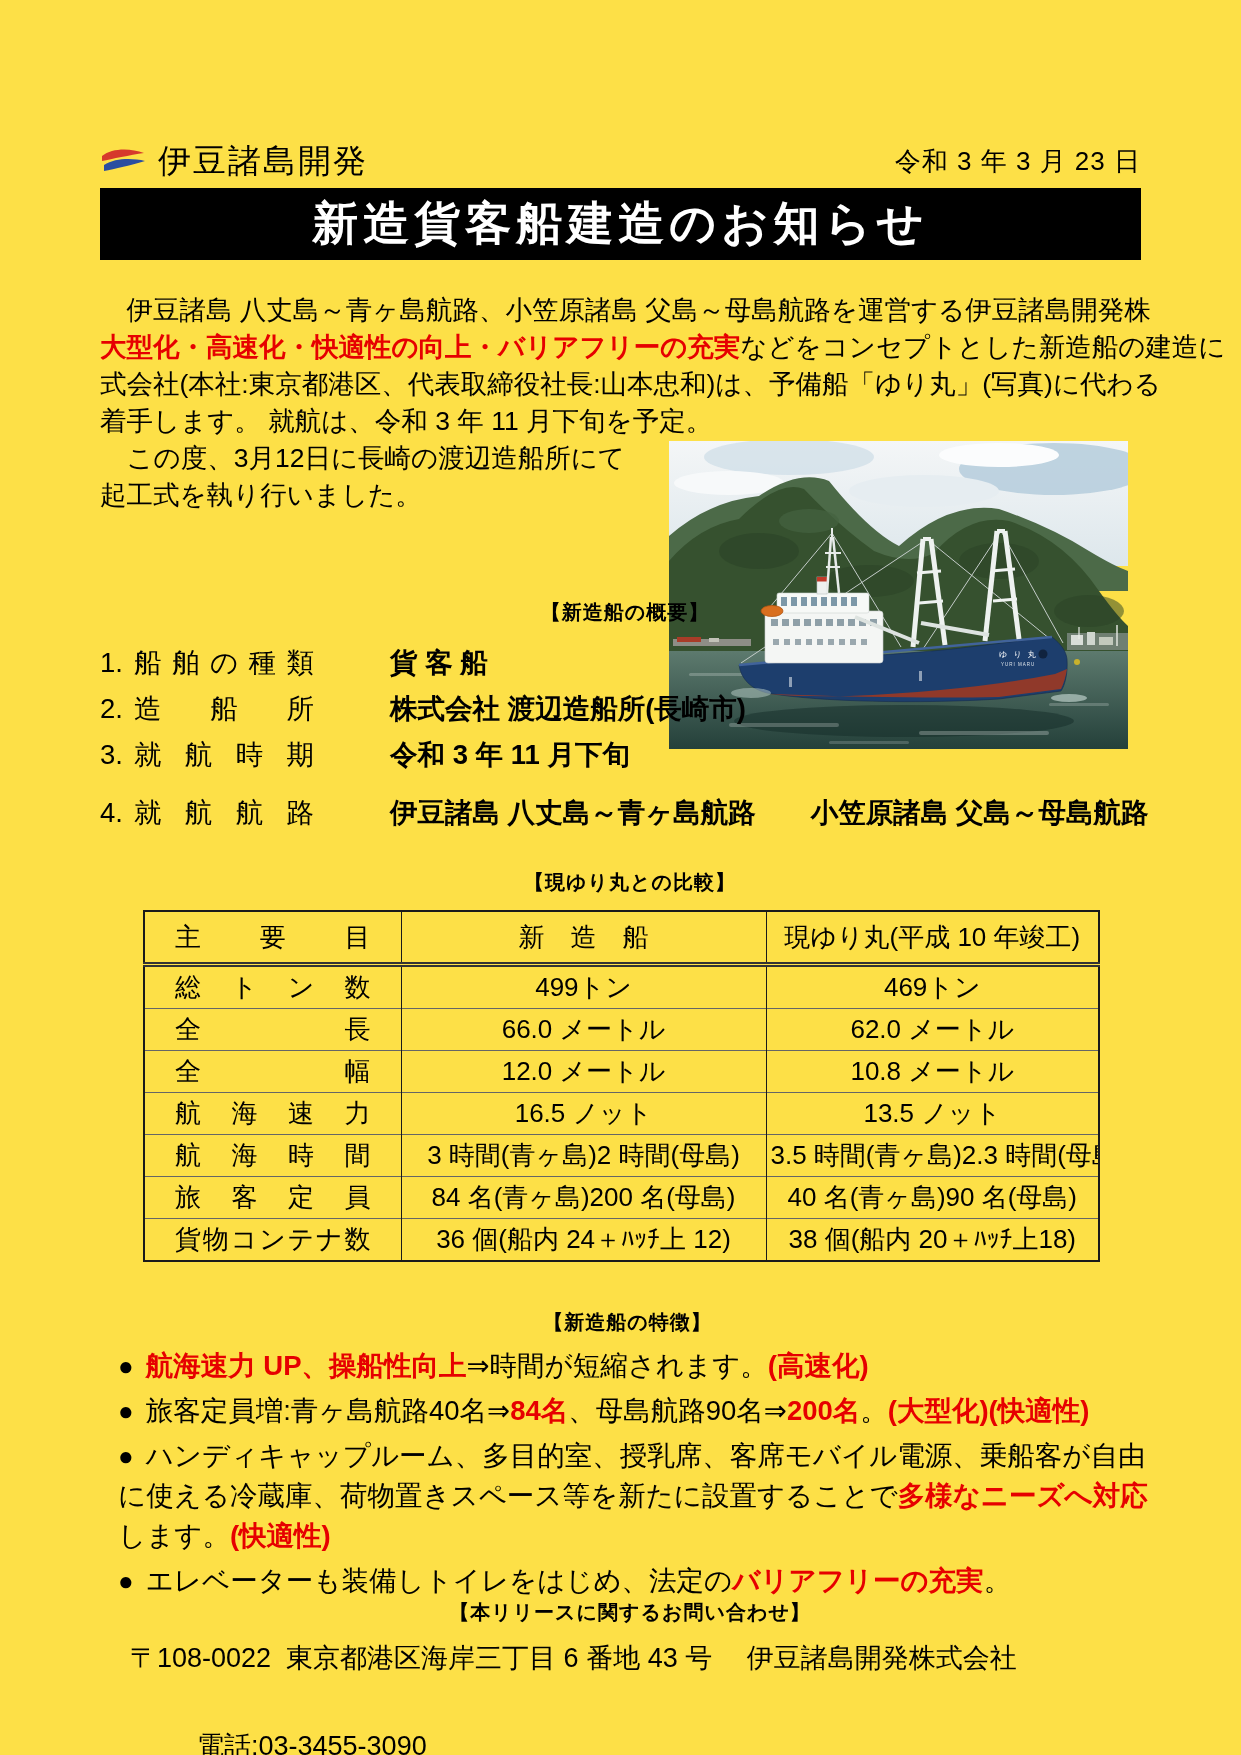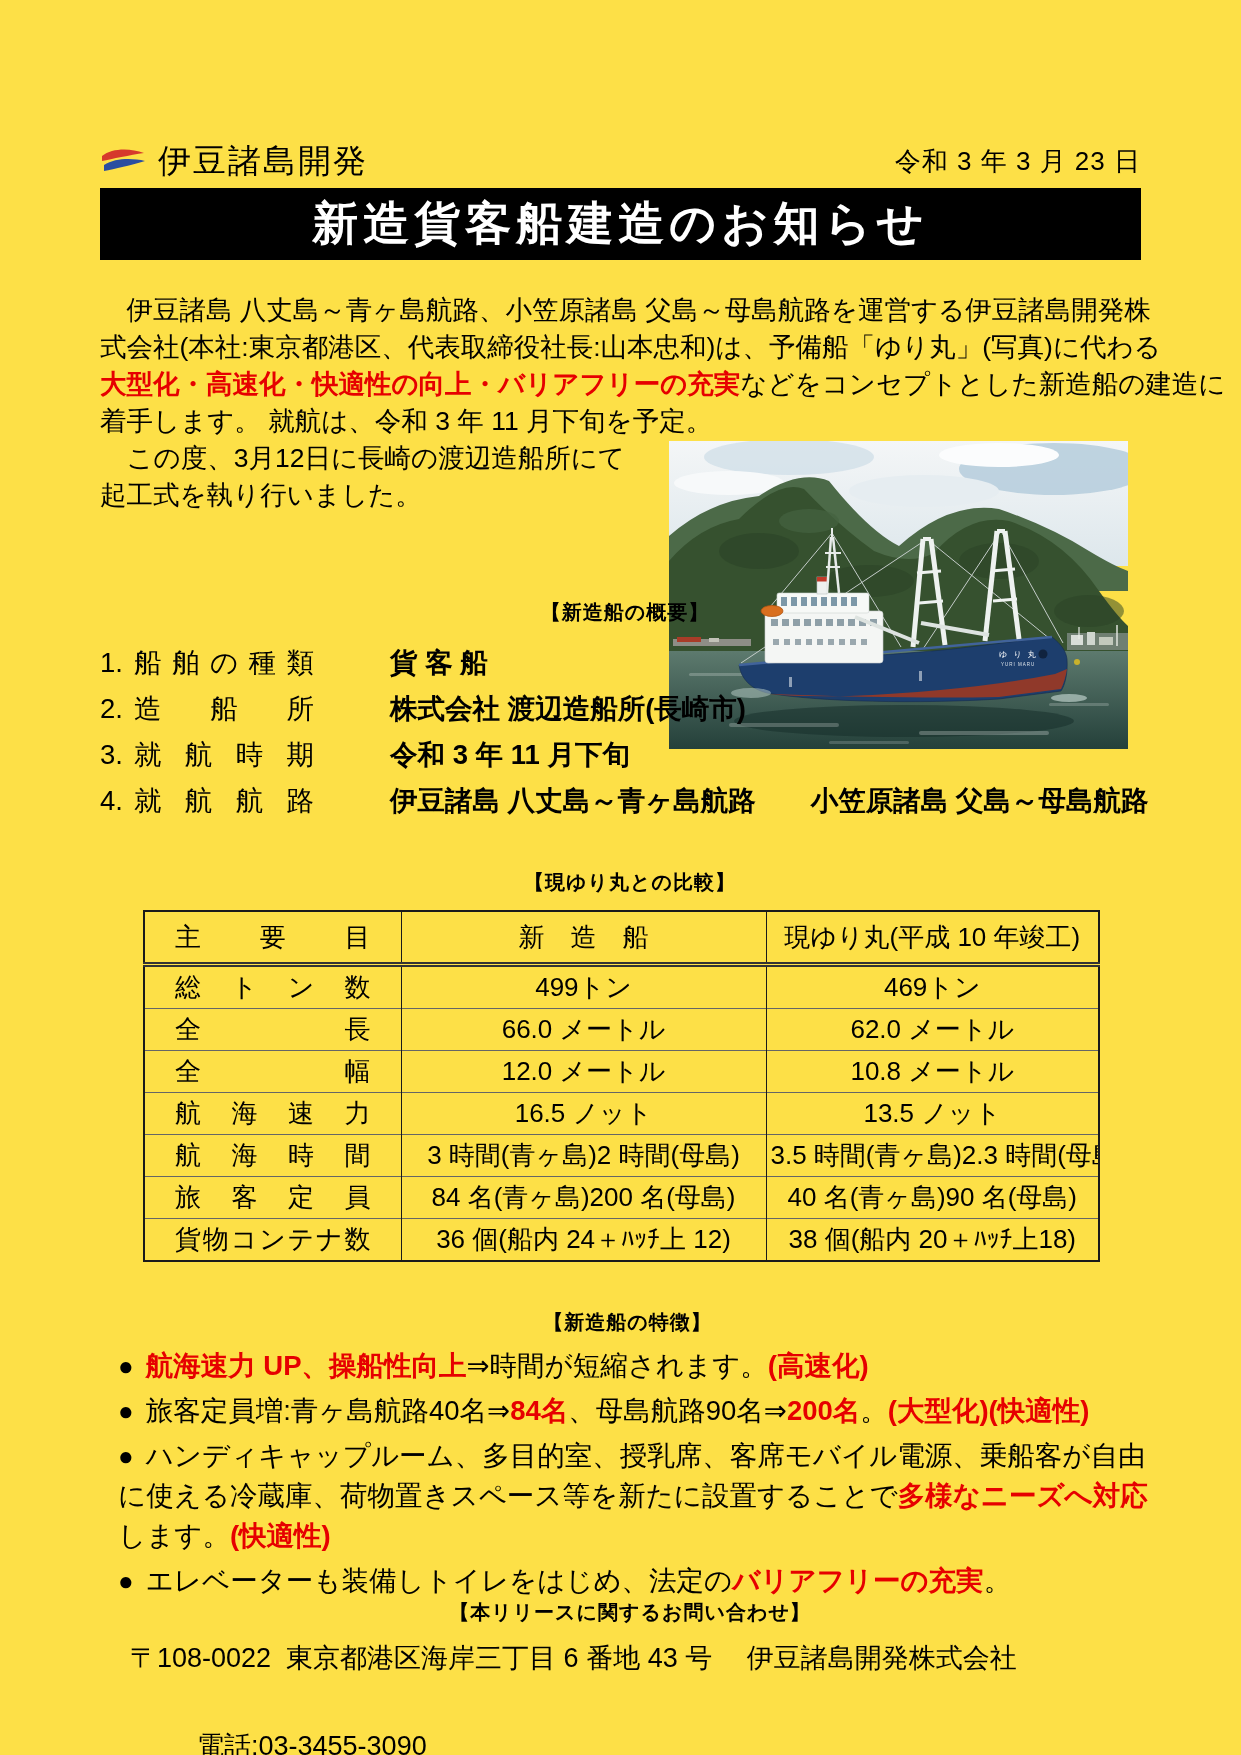--- a/index.html
+++ b/index.html
@@ -30,21 +30,21 @@
   .red{color:var(--red);font-weight:bold;}
   
   .photo{position:absolute;left:669px;top:441px;width:459px;height:308px;margin:0;}
   .photo svg{display:block;}
   
   .sec-heading{font-weight:bold;font-size:20px;margin:0;line-height:40px;letter-spacing:1px;text-align:center;}
   
   .overview{position:absolute;left:100px;top:592px;width:1050px;}
   .ov-items{margin-top:8px;}
   .ov-item{line-height:46px;font-size:27.5px;white-space:pre;}
-  .ov-item.last{}
+  .ov-item.last{margin-top:12px;}
   .ov-no{display:inline-block;width:34px;}
   .ov-label{display:inline-block;width:180px;text-align:justify;text-align-last:justify;}
   .ov-value{font-weight:bold;margin-left:76px;white-space:pre;}
   
   .cmp{position:absolute;left:100px;top:862px;width:1060px;}
   .cmp table{border-collapse:collapse;table-layout:fixed;width:955px;margin:8px 0 0 43px;
     border:2.5px solid var(--border-dark);}
   .cmp col.c1{width:257px;}.cmp col.c2{width:365px;}.cmp col.c3{width:333px;}
   .cmp th,.cmp td{font-weight:normal;font-size:26px;text-align:center;padding:0 4px;
     border-left:1.6px solid var(--border-dark);overflow:hidden;white-space:pre;}
@@ -79,22 +79,22 @@
     </div>
     <span class="doc-date">令和 3 年 3 月 23 日</span>
   </header>
 
   <div class="banner">
     <span class="banner-title">新造貨客船建造のお知らせ</span>
   </div>
 
   <section class="intro" id="intro">
       <div class="intro-line"><span>　伊豆諸島 八丈島～青ヶ島航路、小笠原諸島 父島～母島航路を運営する伊豆諸島開発株</span></div>
+      <div class="intro-line"><span class="red">大型化・高速化・快適性の向上・バリアフリーの充実</span><span>などをコンセプトとした新造船の建造に</span></div>
       <div class="intro-line"><span>式会社(本社:東京都港区、代表取締役社長:山本忠和)は、予備船「ゆり丸」(写真)に代わる</span></div>
-      <div class="intro-line"><span class="red">大型化・高速化・快適性の向上・バリアフリーの充実</span><span>などをコンセプトとした新造船の建造に</span></div>
       <div class="intro-line"><span>着手します。 就航は、令和 3 年 11 月下旬を予定。</span></div>
       <div class="intro-line"><span>　この度、3月12日に長崎の渡辺造船所にて</span></div>
       <div class="intro-line"><span>起工式を執り行いました。</span></div>
     </section>
 
   <figure class="photo">
     <svg viewBox="0 0 459 308" width="459" height="308">
       <defs>
         <linearGradient id="skyG" x1="0" y1="0" x2="0" y2="1">
           <stop offset="0" stop-color="#f4f6f7"></stop>

